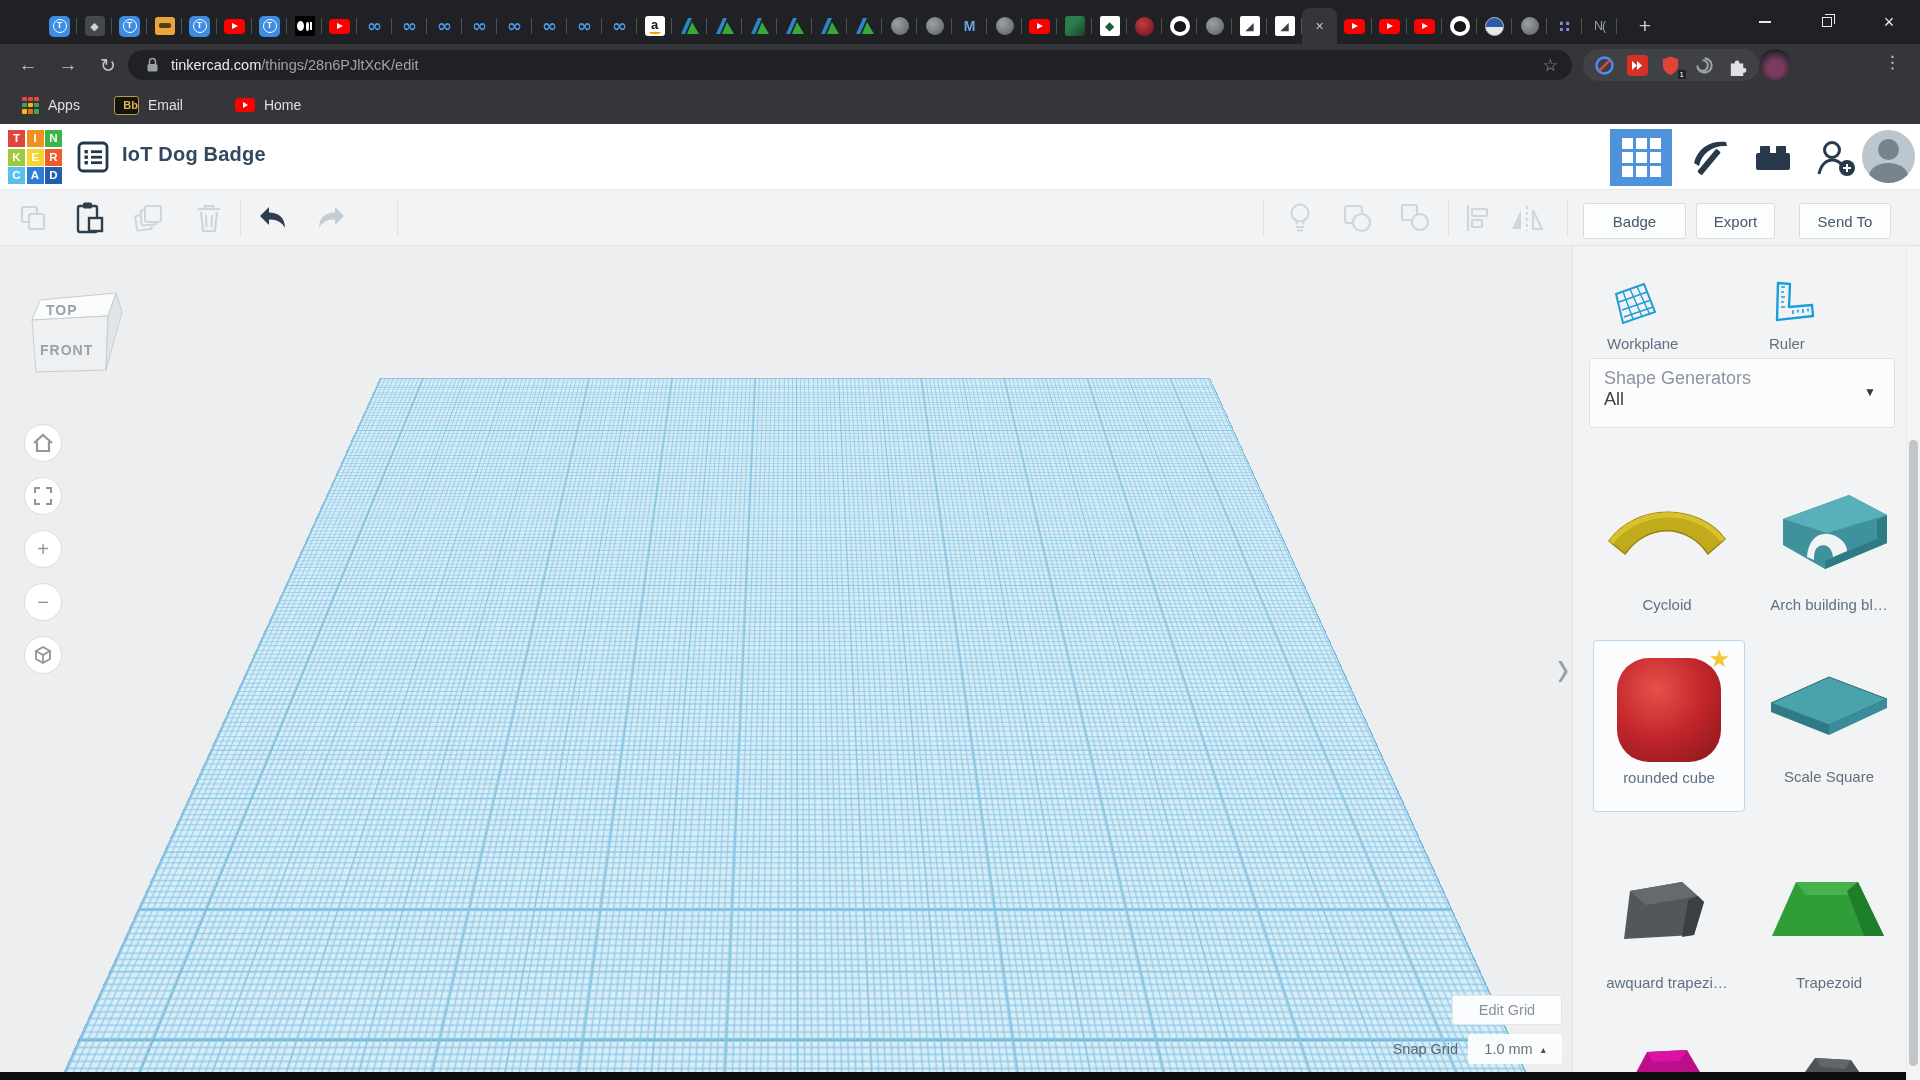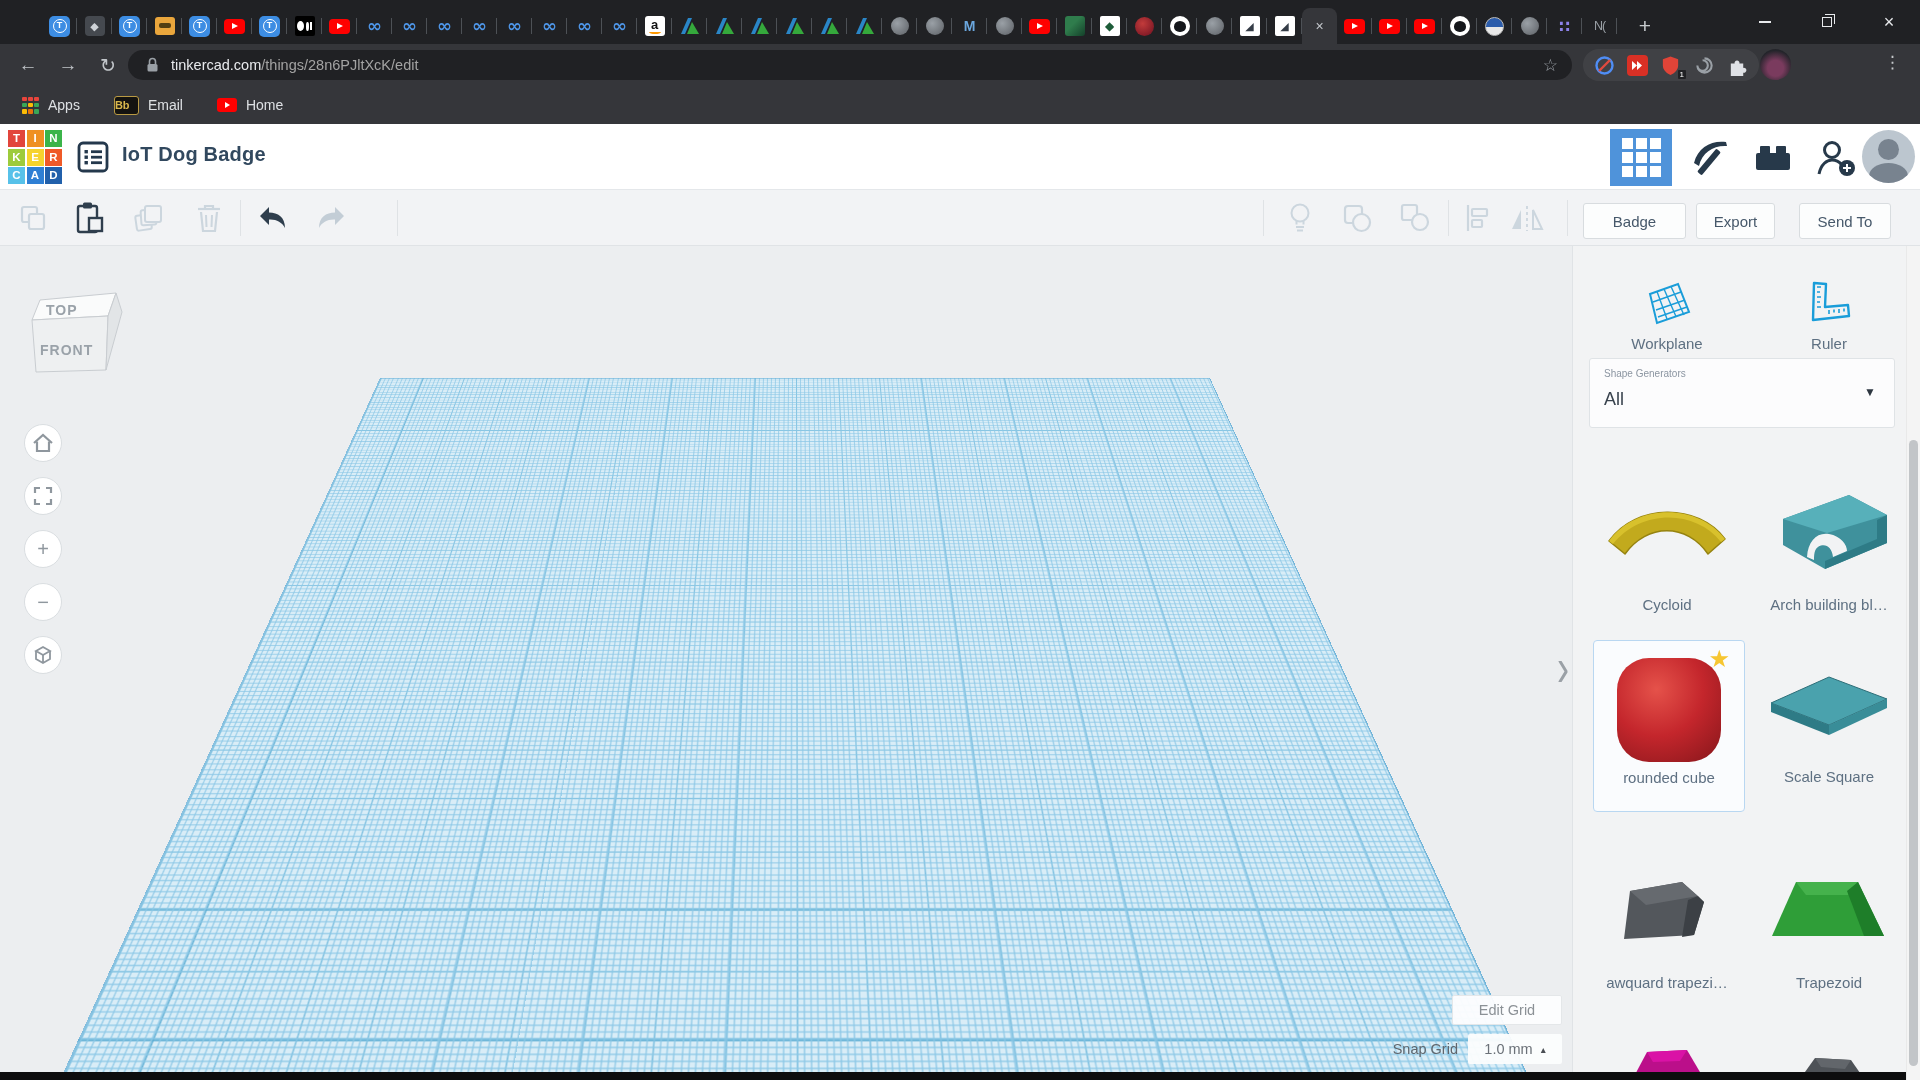--- a/index.html
+++ b/index.html
@@ -66,21 +66,21 @@
   
   #bookmarksbar { position:absolute; left:0; top:86px; width:1920px; height:38px; background:#35363a; display:flex; align-items:center; }
   .bmk { display:flex; align-items:center; gap:9px; margin-left:22px; cursor:pointer; }
   .bmk span.lbl { color:#dde0e3; font-size:14px; }
   #appsgrid { width:17px; height:17px; display:grid; grid-template-columns:repeat(3,1fr); gap:1.5px; }
   #appsgrid i { border-radius:1px; }
   #appsgrid i:nth-child(1),#appsgrid i:nth-child(2),#appsgrid i:nth-child(3){background:#e8453c;}
   #appsgrid i:nth-child(4){background:#3aa757;} #appsgrid i:nth-child(5){background:#fbbc05;}
   #appsgrid i:nth-child(6){background:#3aa757;} #appsgrid i:nth-child(7){background:#fbbc05;}
   #appsgrid i:nth-child(8){background:#e8710a;} #appsgrid i:nth-child(9){background:#3aa757;}
-  #bbbadge { width:25px; height:19px; background:#141310; border:1px solid #b99a43; border-radius:3px; color:#d9b74e; font:bold 11px/17px "Liberation Sans"; text-align:left; }
+  #bbbadge { width:25px; height:19px; background:#141310; border:1px solid #b99a43; border-radius:3px; color:#d9b74e; font:bold 11px/17px "Liberation Sans"; text-align:right; }
   .ytbk { width:20px; height:14px; background:#ff0000; border-radius:3px; position:relative; }
   .ytbk i { position:absolute; left:8px; top:4px; border-left:5px solid #fff; border-top:3px solid transparent; border-bottom:3px solid transparent; }
 
   
   #appheader { position:absolute; left:0; top:124px; width:1920px; height:66px; background:#ffffff; border-bottom:1px solid #e4e7ea; }
   #logo { position:absolute; left:8px; top:6px; display:grid; grid-template-columns:repeat(3,17px); grid-auto-rows:17px; gap:1.5px; }
   .lt { color:#fff; font:bold 11.5px/17px "Liberation Sans"; text-align:center; }
   #listbtn { position:absolute; left:74px; top:14px; width:38px; height:38px; display:flex; align-items:center; justify-content:center; cursor:pointer; }
   #doctitle { position:absolute; left:122px; top:19px; font-size:20px; font-weight:bold; color:#31485e; letter-spacing:.2px; }
   .hbtn { position:absolute; top:5px; width:62px; height:57px; display:flex; align-items:center; justify-content:center; cursor:pointer; }
@@ -114,25 +114,25 @@
   #vctop { left:46px; top:56px; } #vcfront { left:40px; top:96px; }
   .zbtn { position:absolute; left:24px; width:38px; height:38px; border-radius:50%; background:#fff; border:1px solid #d9dde0; display:flex; align-items:center; justify-content:center; color:#8f979e; font-size:20px; cursor:pointer; }
   #collapse { position:absolute; left:1552px; top:394px; width:22px; height:56px; color:#9aa0a6; font-size:36px; transform:scaleY(1.5); display:flex; align-items:center; justify-content:center; cursor:pointer; }
   #editgrid { position:absolute; left:1452px; top:749px; width:110px; height:30px; background:rgba(253,253,254,.95); border:1px solid #e4e7e9; border-radius:2px; color:#8b9196; font-size:14.5px; display:flex; align-items:center; justify-content:center; cursor:pointer; }
   #snaplabel { position:absolute; left:1340px; top:795px; width:118px; text-align:right; color:#5f666d; font-size:14.5px; }
   #snapbtn { position:absolute; left:1468px; top:788px; width:94px; height:30px; background:rgba(252,253,253,.95); border-radius:2px; color:#6b7178; font-size:14.5px; display:flex; align-items:center; justify-content:center; gap:8px; cursor:pointer; }
   #snapbtn .crt { font-size:10px; color:#4a4f54; }
 
   
   #panel { position:absolute; left:1572px; top:246px; width:334px; height:834px; background:#f2f3f4; border-left:1px solid #e0e3e6; overflow:hidden; }
-  .ptile { position:absolute; top:14px; width:120px; height:92px; display:flex; flex-direction:column; align-items:center; justify-content:flex-end; gap:8px; cursor:pointer; }
+  .ptile { position:absolute; top:14px; width:120px; height:92px; display:flex; flex-direction:column; align-items:flex-start; justify-content:flex-end; gap:8px; cursor:pointer; }
   .ptile .plbl { color:#5e7082; font-size:15px; }
   #tile-workplane { left:34px; } #tile-ruler { left:196px; }
   #gendrop { position:absolute; left:16px; top:112px; width:306px; height:70px; background:#fcfcfd; border:1px solid #dfe3e6; border-radius:3px; cursor:pointer; }
-  #gendrop .small { position:absolute; left:14px; top:9px; color:#8b95a1; font-size:10px; }
+  #gendrop .small { position:absolute; left:14px; top:9px; color:#8b95a1; font-size:18px; }
   #gendrop .big { position:absolute; left:14px; top:30px; color:#39434e; font-size:18px; }
   #gendrop .crt { position:absolute; right:18px; top:26px; color:#2d3640; font-size:12px; }
   .cell { position:absolute; width:152px; height:172px; display:flex; flex-direction:column; align-items:center; cursor:pointer; }
   .cell .thumb { width:152px; height:128px; display:flex; align-items:center; justify-content:center; }
   .cell .sname { color:#5e7082; font-size:15px; white-space:nowrap; }
   .cell.selected { background:#fafcfe; border:1px solid #b9d7f1; border-radius:4px; }
   .fstar { position:absolute; right:14px; top:4px; color:#f6c632; font-size:24px; }
   .cube3d { width:104px; height:104px; border-radius:32px;
             background:radial-gradient(circle at 38% 30%, #e5524a 0%, #c4262c 48%, #86161b 100%); }
   #pscroll { position:absolute; right:0; top:246px; width:14px; height:834px; background:#f4f4f4; border-left:1px solid #e9e9e9; }
@@ -402,21 +402,21 @@
           <i></i>
           <i></i>
           <i></i>
         </span>
       <span class="lbl">Apps</span>
     </div>
     <div class="bmk" style="margin-left:34px">
       <span id="bbbadge">Bb</span>
       <span class="lbl">Email</span>
     </div>
-    <div class="bmk" style="margin-left:34px">
+    <div class="bmk" style="margin-left:52px">
       <span class="ytbk">
           <i></i>
         </span>
       <span class="lbl">Home</span>
     </div>
   </div>
 
   <div id="appheader">
     <div id="logo">
         <div class="lt" style="background: rgb(226, 69, 60);">T</div>

